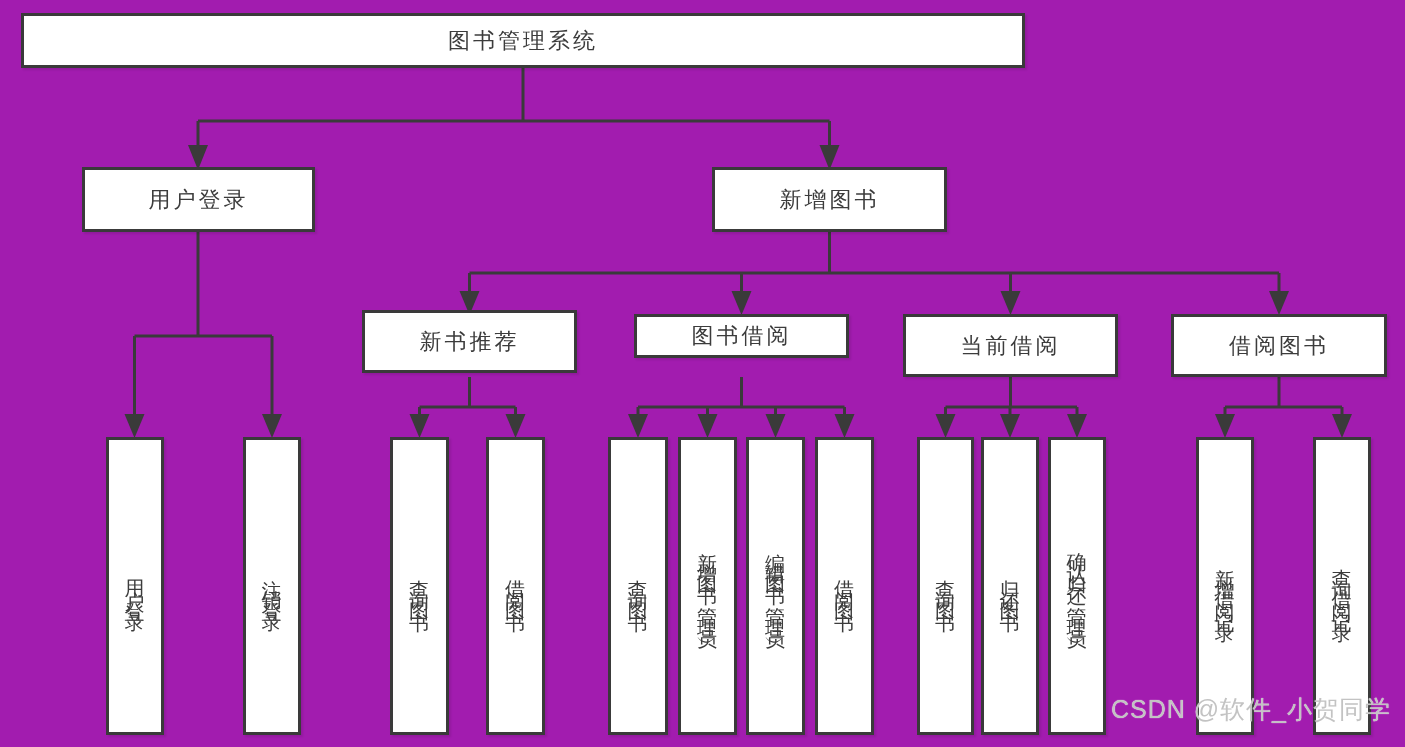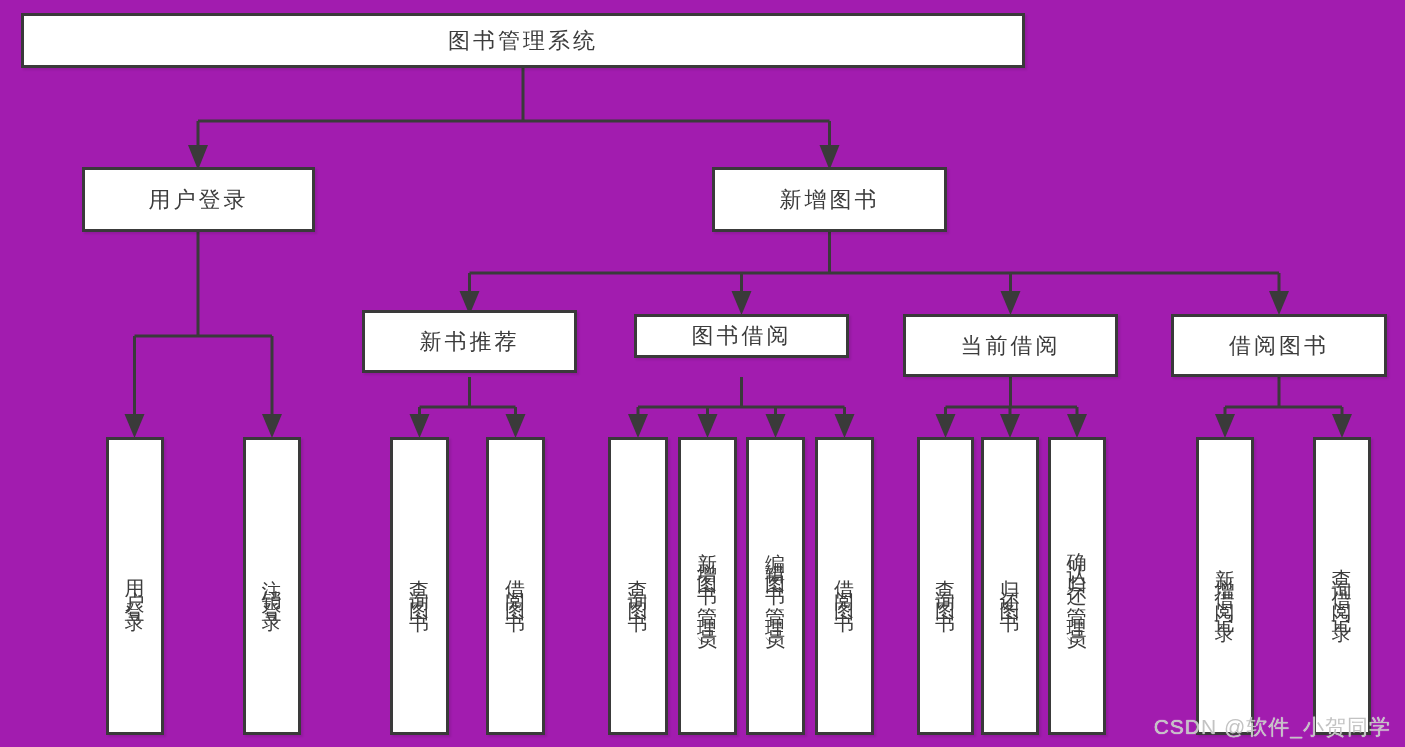--- a/index.html
+++ b/index.html
@@ -14,22 +14,22 @@
     border:3px solid #3a3a3a; z-index:1;
     display:flex; align-items:center; justify-content:center;
     color:#3c3c3c; box-shadow:2px 2px 2px rgba(0,0,0,0.10);
   }
   .hbox { font-size:22px; letter-spacing:3px; white-space:nowrap; }
   .vbox span {
     writing-mode:vertical-rl; text-orientation:mixed;
     font-size:20px; letter-spacing:11px; line-height:1; color:#3c3c3c;
   }
   .watermark {
-    position:absolute; right:14px; bottom:6px; z-index:2;
-    font-size:21px; color:#c3c3c3; letter-spacing:1px; white-space:nowrap;
+    position:absolute; right:14px; bottom:21px; z-index:2;
+    font-size:25px; color:#c3c3c3; letter-spacing:1px; white-space:nowrap;
     text-shadow:0 0 1px #ffffff;
     margin-left:47px;
   }
 </style>
 </head>
 <body>
 
 <div class="stage">
 
   <svg class="wires" width="1405" height="747" viewBox="0 0 1405 747">

